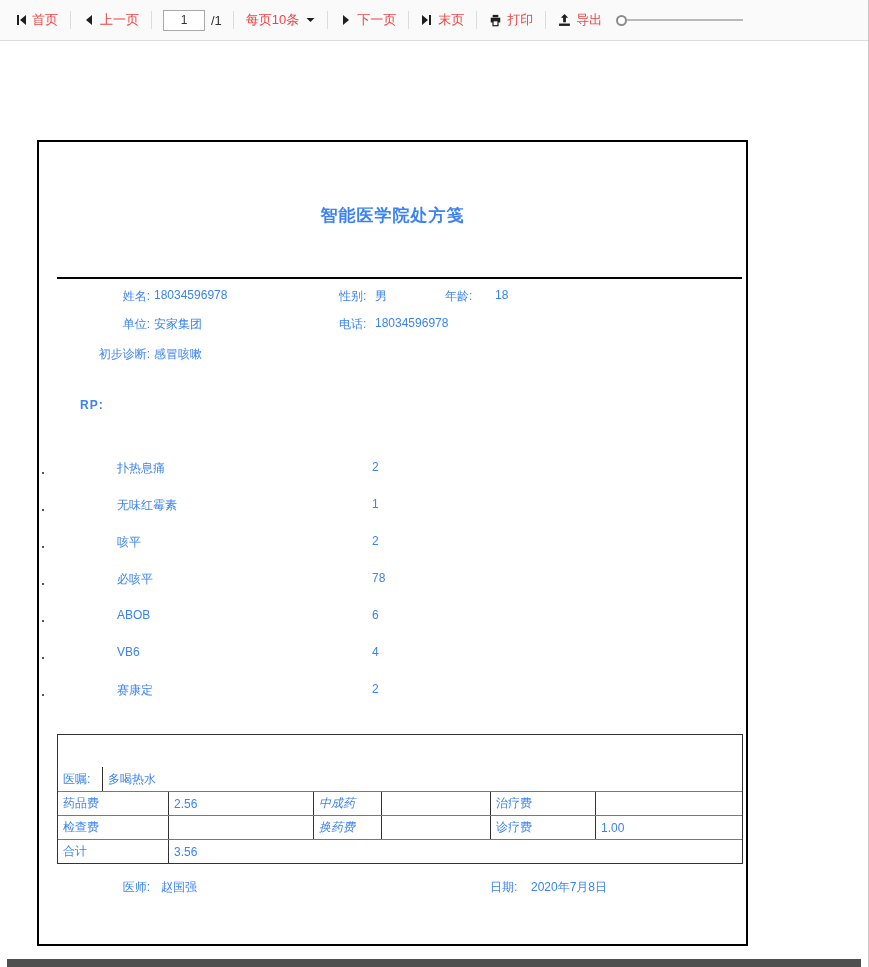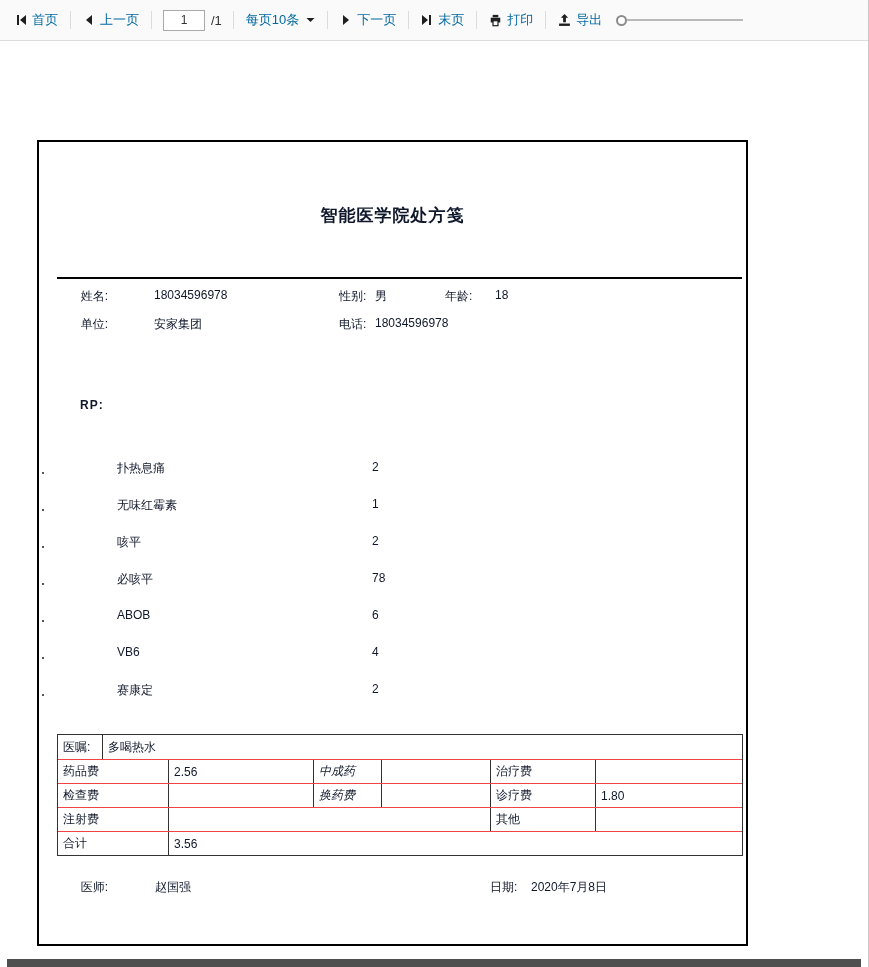--- a/index.html
+++ b/index.html
@@ -3,53 +3,53 @@
 <meta charset="utf-8">
 <style>
   * { margin:0; padding:0; box-sizing:border-box; }
   html,body { background:#ffffff; }
   body { font-family:"Liberation Sans","DejaVu Sans",sans-serif; color:#222; }
 
   .window { position:relative; width:869px; height:967px; background:#fff; border-right:1px solid #c9c9c9; overflow:hidden; }
 
   
   .toolbar { height:41px; background:#fafafa; border-bottom:1px solid #dddddd; display:flex; align-items:center; padding:0 14px; }
-  .tb-btn { display:flex; align-items:center; gap:5px; background:transparent; border:none; font-family:inherit; font-size:13px; color:#0369a1; cursor:pointer; white-space:nowrap; padding:2px 1px; }
+  .tb-btn { display:flex; align-items:center; gap:5px; background:transparent; border:none; font-family:inherit; font-size:13px; color:#ef4444; cursor:pointer; white-space:nowrap; padding:2px 1px; }
   .tb-btn svg { display:block; color:#1f1f1f; }
   .tb-sep { width:1px; height:18px; background:#dcdcdc; margin:0 11px; }
   .page-input { width:42px; height:21px; border:1px solid #a9a9a9; background:#fff; text-align:center; font-size:12px; color:#333; font-family:inherit; }
   .page-total { font-size:13px; color:#333; margin-left:6px; }
   .caret { color:#555; margin-left:2px; }
   .zoom { display:flex; align-items:center; margin-left:13px; }
   .zoom-knob { width:11px; height:11px; border:2px solid #8c8c8c; border-radius:50%; background:#fff; flex:none; }
   .zoom-track { width:116px; height:2px; background:#b9b9b9; }
 
   
   .canvas { position:relative; height:918px; background:#fff; }
 
-  .page { position:absolute; left:37px; top:99px; width:711px; height:806px; border:2px solid #000; background:#fff; font-size:12px; color:#0f172a; }
+  .page { position:absolute; left:37px; top:99px; width:711px; height:806px; border:2px solid #000; background:#fff; font-size:12px; color:#3b82f6; }
 
   .doc-title { position:absolute; top:62px; left:0; right:0; text-align:center; font-size:17px; font-weight:bold; letter-spacing:1px; }
   .rule { position:absolute; left:18px; top:135px; width:685px; height:2px; background:#000; }
 
   .info-row { position:absolute; left:0; right:0; height:16px; }
-  .lblcol { position:absolute; left:0; width:111px; text-align:center; }
+  .lblcol { position:absolute; left:0; width:111px; text-align:right; }
   .abs { position:absolute; }
 
   .rp { position:absolute; left:41px; top:256px; font-size:12px; font-weight:bold; letter-spacing:1px; }
 
   .med-row { position:absolute; left:0; right:16px; height:18px;padding-left:28px; }
   .med-dot { position:absolute; left:3px; top:12px; width:2px; height:2px; background:#555; }
   .med-name { position:absolute; left:78px; }
   .med-qty { position:absolute; left:333px; }
 
   
   .fees { position:absolute; left:18px; top:592px; width:686px; border:1px solid #333; background:#fff; }
   .frow { display:flex; align-items:stretch; height:24px; border-top:1px solid #ef4444; }
-  .frow:first-child { border-top:none; }
+  .frow:first-child { border-top:none;margin-top:32px; }
   .fcell { border-left:1px solid #333; padding:0 5px; display:flex; align-items:center; font-size:12px; overflow:hidden; white-space:nowrap; }
   .fcell:first-child { border-left:none; }
   .w1 { width:110px; } .w2 { width:145px; } .w3 { width:68px;font-style:italic; } .w4 { width:109px; } .w5 { width:105px; }
   .wfill { flex:1; } .wmerge { width:322px; } .wadvice { width:44px; }
 
   .bottom-edge { position:absolute; left:7px; right:7px; bottom:0; height:8px; background:#4f4f4f; }
 </style>
 </head>
 <body>
 
@@ -147,20 +147,24 @@
         <span class="abs" style="left:456px">18</span>
       </div>
 
       <div class="info-row" style="top:174px">
         <span class="lblcol">单位:</span>
         <span class="abs" style="left:115px">安家集团</span>
         <span class="abs" style="left:300px">电话:</span>
         <span class="abs" style="left:336px">18034596978</span>
       </div>
 
+      <div class="info-row" style="top:204px">
+        <span class="lblcol">初步诊断:</span>
+        <span class="abs" style="left:115px">感冒咳嗽</span>
+      </div>
 
       <div class="rp">RP:</div>
 
       <div class="med-row" style="top:318px">
         <span class="med-dot"></span>
         <span class="med-name">扑热息痛</span>
         <span class="med-qty">2</span>
       </div>
       <div class="med-row" style="top:355px">
         <span class="med-dot"></span>
@@ -205,37 +209,31 @@
           <div class="fcell w4"></div>
           <div class="fcell w5">治疗费</div>
           <div class="fcell wfill"></div>
         </div>
         <div class="frow">
           <div class="fcell w1">检查费</div>
           <div class="fcell w2"></div>
           <div class="fcell w3">换药费</div>
           <div class="fcell w4"></div>
           <div class="fcell w5">诊疗费</div>
-          <div class="fcell wfill">1.80</div>
-        </div>
-        <div class="frow">
-          <div class="fcell w1">注射费</div>
-          <div class="fcell wmerge"></div>
-          <div class="fcell w5">其他</div>
-          <div class="fcell wfill"></div>
+          <div class="fcell wfill">1.00</div>
         </div>
         <div class="frow">
           <div class="fcell w1">合计</div>
           <div class="fcell wfill">3.56</div>
         </div>
       </div>
 
       <div class="info-row" style="top:737px">
         <span class="lblcol">医师:</span>
-        <span class="abs" style="left:116px">赵国强</span>
+        <span class="abs" style="left:122px">赵国强</span>
         <span class="abs" style="left:451px">日期:</span>
         <span class="abs" style="left:492px">2020年7月8日</span>
       </div>
 
     </div>
   </div>
 
   <div class="bottom-edge"></div>
 </div>
 

